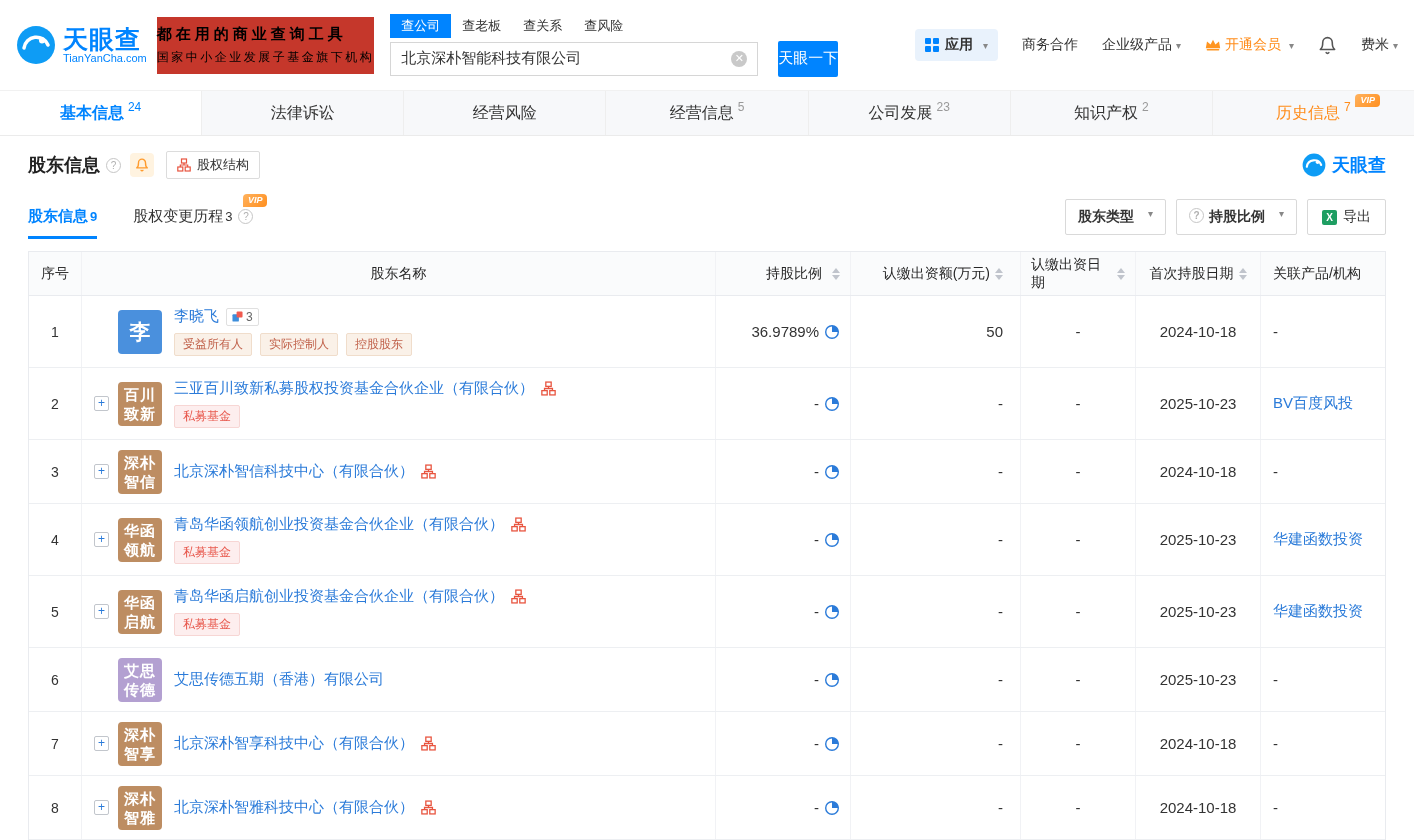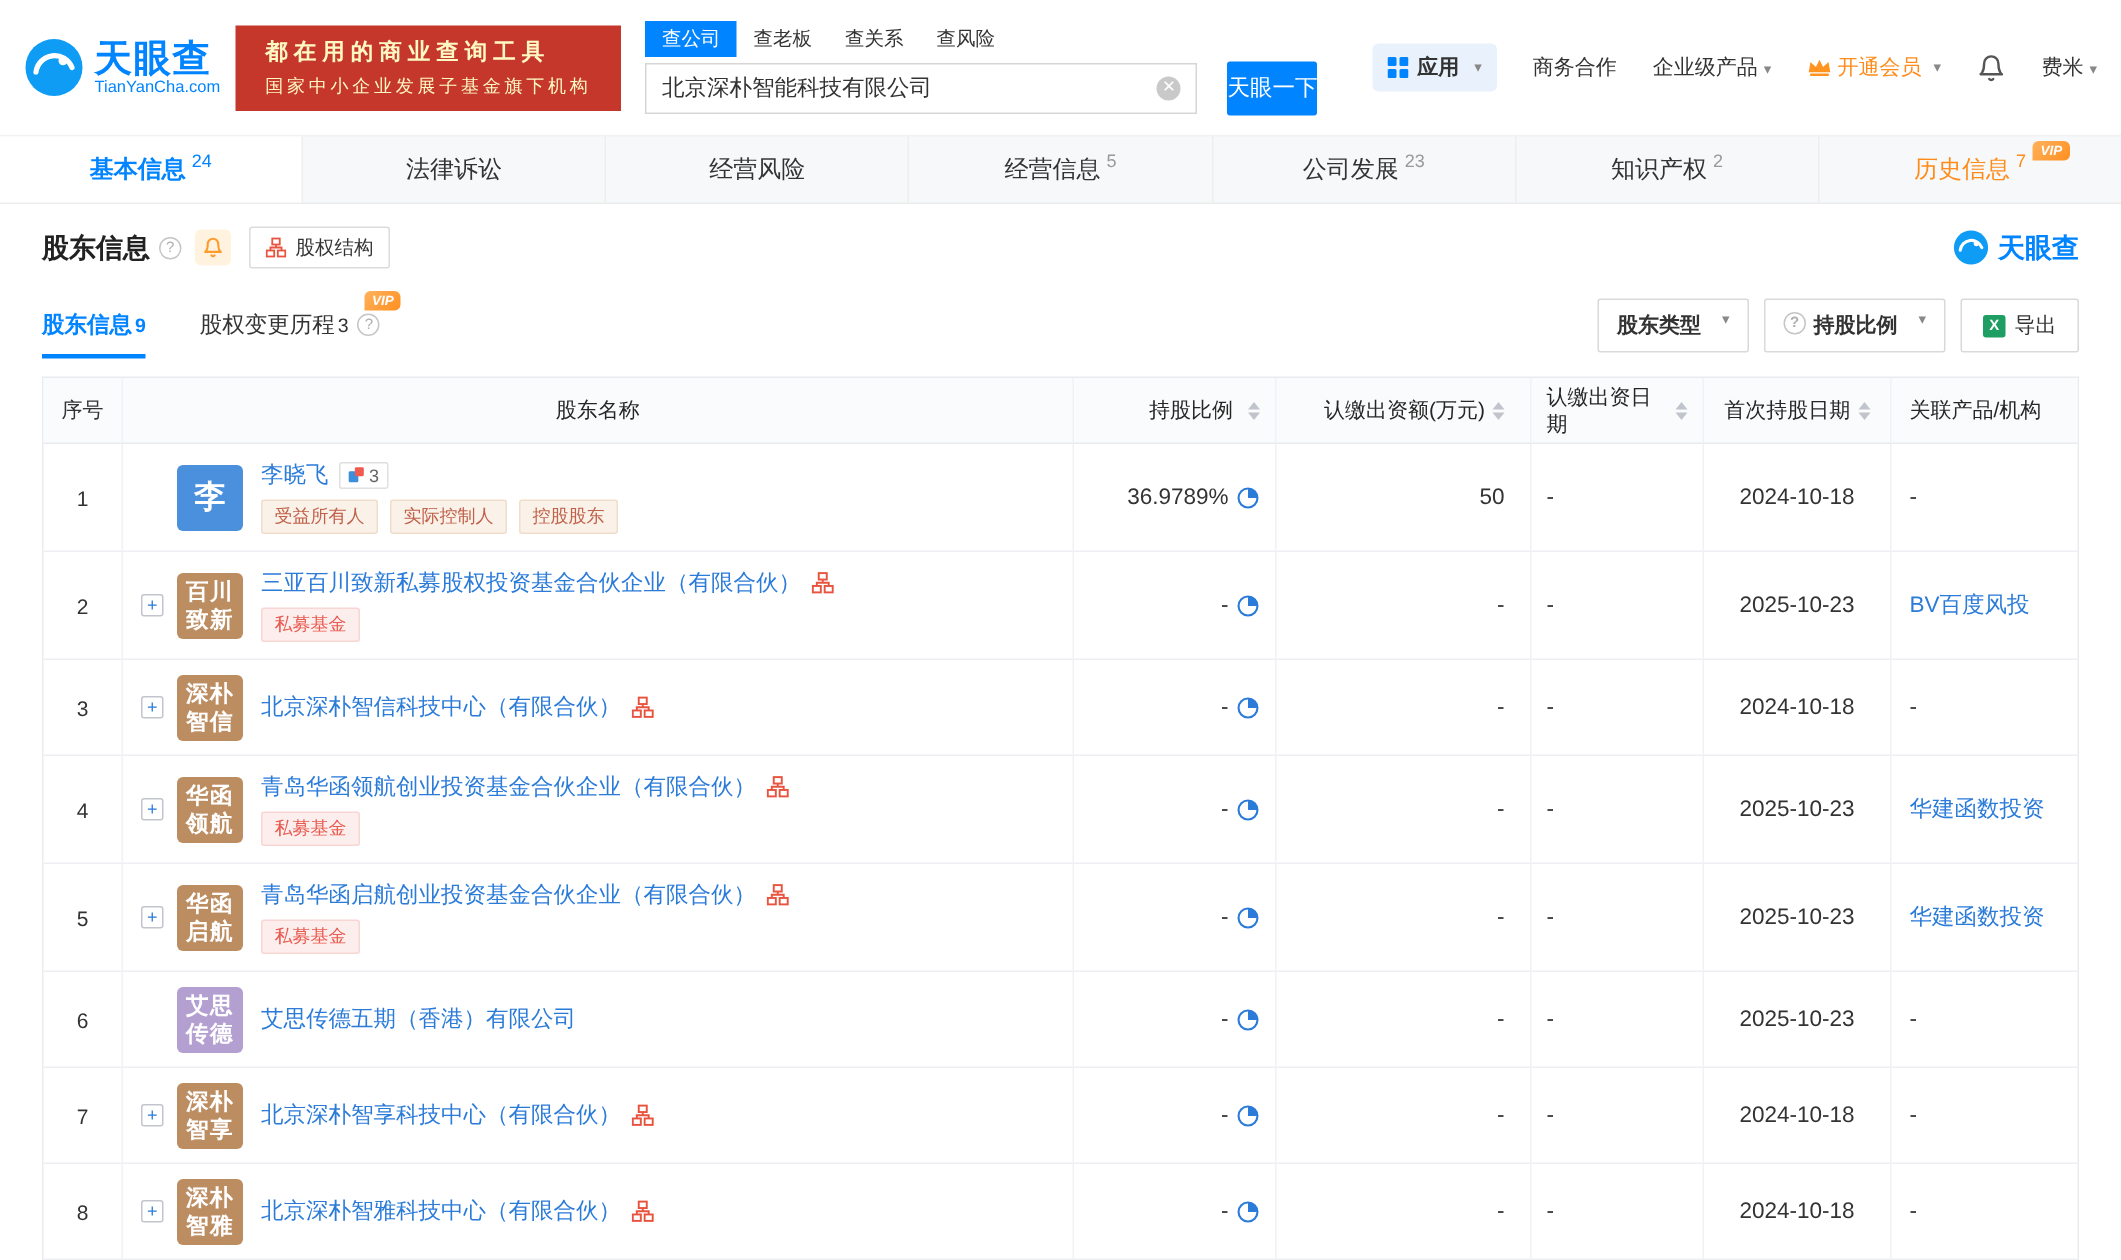--- a/index.html
+++ b/index.html
@@ -10,21 +10,21 @@
     color:#b0b0b0;font-size:10px;line-height:13px;text-align:center;margin-left:6px;flex:none;background:#fff;}
   .link{color:#2b7bd9;text-decoration:none;cursor:pointer;}
   .vip-tag{display:inline-block;background:linear-gradient(135deg,#ffb25e,#ff8f1f);color:#fff;
     font-size:9px;font-weight:bold;font-style:italic;padding:1px 5px;border-radius:4px 4px 4px 0;line-height:11px;}
 
   
   .topbar{display:flex;align-items:center;height:90px;padding:0 16px;}
   .logo{display:flex;align-items:center;gap:7px;flex:none;cursor:pointer;}
   .logo-cn{font-size:25px;font-weight:bold;color:#0084ff;line-height:26px;letter-spacing:1px;}
   .logo-en{font-size:11px;color:#0084ff;}
-  .promo{background:#c5372b;color:#fef9c3;padding:8px 20px;margin-left:10px;flex:none;cursor:pointer;}
+  .promo{background:#c5372b;color:#000000;padding:8px 0;margin-left:10px;flex:none;cursor:pointer;}
   .promo .l1{font-size:15px;font-weight:bold;letter-spacing:4px;}
   .promo .l2{font-size:12px;letter-spacing:2.5px;margin-top:5px;}
   .search-wrap{margin-left:16px;flex:none;}
   .s-tabs{display:flex;}
   .s-tab{font-size:13px;padding:3px 11px;color:#333;cursor:pointer;}
   .s-tab.active{background:#0084ff;color:#fff;}
   .search-row{display:flex;margin-top:3px;align-items:center;gap:10px;}
   .search-input{width:368px;height:34px;border:1px solid #d6d6d6;display:flex;align-items:center;padding:0 10px;}
   .search-input input{border:none;outline:none;flex:1;font-size:15px;color:#333;font-family:inherit;background:transparent;}
   .clear-ic{width:16px;height:16px;border-radius:50%;background:#c9c9c9;color:#fff;font-size:11px;
@@ -83,21 +83,21 @@
   .t-head{display:flex;background:#fafbfc;height:44px;border-bottom:1px solid #e9ebef;font-size:14px;color:#262626;}
   .t-row{display:flex;border-bottom:1px solid #edeff2;min-height:64px;}
   .t-row.tall{min-height:72px;}
   .col{display:flex;align-items:center;padding:0 10px;}
   .col + .col{border-left:1px solid #f1f2f5;}
   .c0{width:52px;justify-content:center;font-size:14px;color:#333;flex:none;}
   .c1{flex:1;min-width:0;}
   .t-head .c1{justify-content:center;}
   .c2{width:135px;justify-content:flex-end;flex:none;font-size:15px;gap:5px;}
   .c3{width:170px;justify-content:flex-end;flex:none;padding-right:17px;font-size:15px;}
-  .c4{width:115px;justify-content:space-between;flex:none;font-size:15px;}
+  .c4{width:115px;justify-content:center;flex:none;font-size:15px;}
   .c5{width:125px;justify-content:center;flex:none;font-size:15px;}
   .c6{width:125px;justify-content:flex-start;flex:none;padding-left:12px;font-size:15px;}
   .t-head .col{font-size:14px;}
   .sort{display:inline-flex;flex-direction:column;gap:2px;margin-left:5px;cursor:pointer;}
   .sort i{width:0;height:0;border-left:4px solid transparent;border-right:4px solid transparent;display:block;}
   .sort .up{border-bottom:5px solid #c0c4cc;}
   .sort .down{border-top:5px solid #c0c4cc;}
   .name-cell{padding-left:12px;}
   .expand{width:15px;height:15px;border:1px solid #c2c6cc;border-radius:2px;color:#2b7bd9;font-size:12px;
     line-height:12px;text-align:center;margin-right:9px;flex:none;cursor:pointer;background:#fff;}

